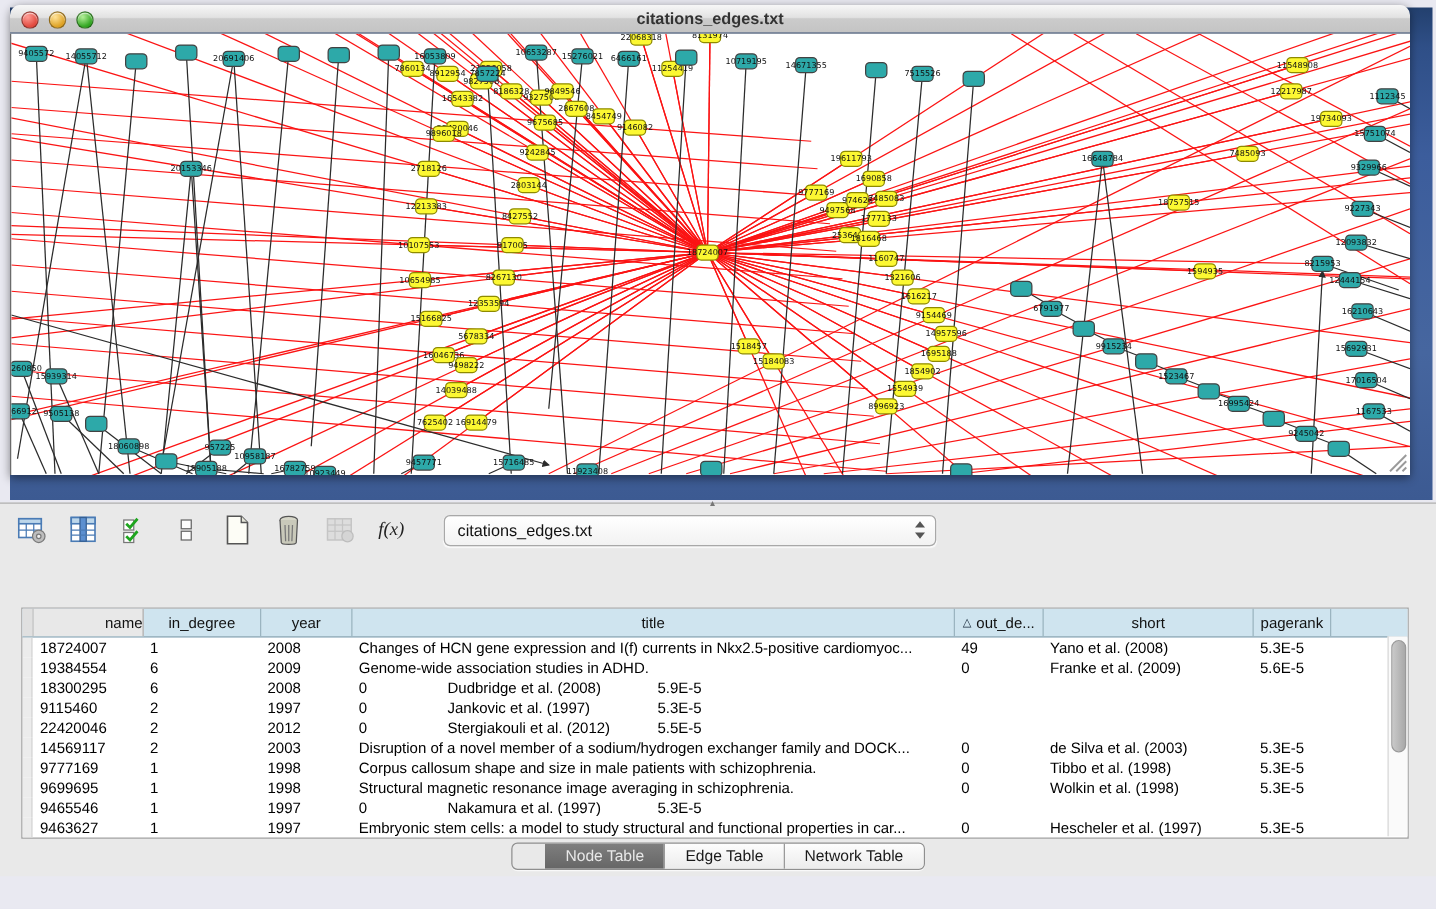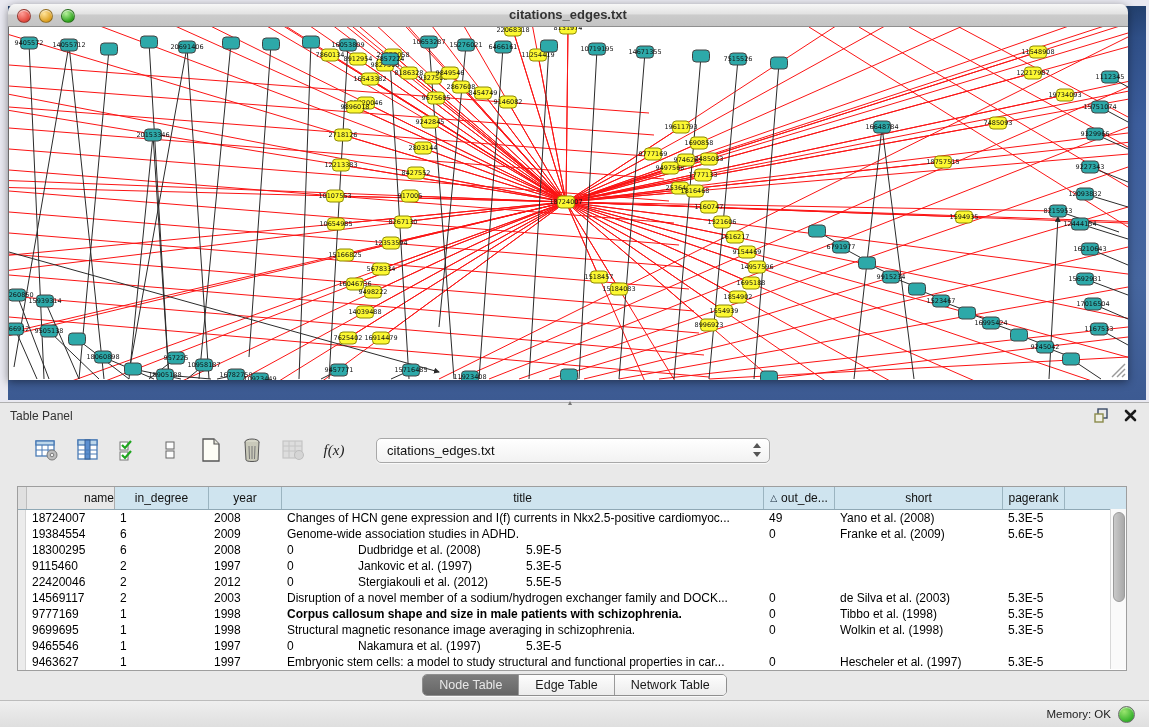--- a/index.html
+++ b/index.html
@@ -25,21 +25,21 @@
   .canvas{position:relative;width:1119px;height:353px;background:#fff;overflow:hidden;border-left:1px solid #6b6b6b;}
 
   
   .tablepanel{position:absolute;left:0;top:402px;width:1149px;height:298px;background:#e9e9e9;border-top:1px solid #b0b0b0;}
   .panelhdr{position:relative;height:26px;}
   .panelhdr .ptitle{position:absolute;left:10px;top:6px;font-size:12px;color:#333;}
   .phicons{position:absolute;right:12px;top:5px;display:flex;gap:14px;align-items:center;}
   .splitnub{position:absolute;left:568px;top:-4px;width:10px;height:7px;color:#777;font-size:8px;line-height:7px;}
 
   .toolbar{position:relative;height:52px;}
-  .tools{position:absolute;left:34px;top:8px;display:flex;align-items:center;gap:15px;}
+  .tools{position:absolute;left:13px;top:8px;display:flex;align-items:center;gap:15px;}
   .tbtn{width:26px;height:26px;display:flex;align-items:center;justify-content:center;cursor:default;}
   .fx{font-family:"Liberation Serif","DejaVu Serif",serif;font-style:italic;font-size:15px;color:#222;}
   .combo{position:relative;margin-left:14px;width:392px;height:23px;background:linear-gradient(180deg,#fff,#f2f2f2);
     border:1px solid #a8a8a8;border-radius:5px;box-shadow:0 1px 1px rgba(255,255,255,.8);}
   .combo .val{position:absolute;left:10px;top:4px;font-size:13px;color:#111;}
   .stepper{position:absolute;right:7px;top:3px;width:9px;height:16px;}
   .stepper .up{position:absolute;top:1px;left:0;width:0;height:0;border-left:4px solid transparent;border-right:4px solid transparent;border-bottom:5px solid #555;}
   .stepper .dn{position:absolute;bottom:1px;left:0;width:0;height:0;border-left:4px solid transparent;border-right:4px solid transparent;border-top:5px solid #555;}
 
   .grid{position:absolute;left:17px;top:83px;width:1108px;background:#fff;border:1px solid #9e9e9e;}
@@ -48,21 +48,21 @@
   .gh.name{background:#e8e8e8;border-right:1px solid #adadad;}
   .gh .sortmark{font-size:9px;margin-right:4px;color:#123;}
   .rowstrip{width:8px;background:#e0e0e0;border-right:1px solid #bdbdbd;}
   .gbody{position:relative;height:160px;overflow:hidden;}
   .grow{display:flex;height:16px;line-height:16px;font-size:12px;color:#000;}
   .gc{box-sizing:border-box;padding-left:6px;overflow:hidden;white-space:nowrap;}
   .vscroll{position:absolute;right:0;top:22px;width:15px;height:160px;background:#fafafa;border-left:1px solid #d8d8d8;}
   .vthumb{position:absolute;left:2px;top:3px;width:10px;height:88px;border-radius:6px;background:linear-gradient(90deg,#c9c9c9,#a9a9a9);border:1px solid #9a9a9a;}
 
   .tabswrap{position:absolute;left:0;top:271px;width:100%;display:flex;justify-content:center;}
-  .segment{display:flex;border:1px solid #8f8f8f;border-radius:5px;overflow:hidden;height:20px;box-shadow:0 1px 0 rgba(255,255,255,.7);}
+  .segment{display:flex;border:1px solid #8f8f8f;border-radius:5px;overflow:hidden;height:20px;box-shadow:0 1px 0 rgba(255,255,255,.7);padding-left:26px;}
   .seg{padding:2px 16px;font-size:12.5px;line-height:16px;background:linear-gradient(180deg,#fdfdfd,#ececec);color:#1a1a1a;border-right:1px solid #9a9a9a;cursor:default;}
   .seg:last-child{border-right:none;}
   .seg.sel{background:linear-gradient(180deg,#7e7e7e,#666);color:#e8e8e8;}
 
   .statusbar{position:absolute;left:0;top:700px;width:1149px;height:27px;background:linear-gradient(180deg,#efefef,#dedede);border-top:1px solid #bcbcbc;}
   .mem{position:absolute;right:38px;top:7px;font-size:11.5px;color:#222;}
   .memdot{position:absolute;right:14px;top:5px;width:15px;height:15px;border-radius:50%;
     background:radial-gradient(circle at 35% 30%,#9ae56f,#2fae27 75%);border:1px solid #6c6c6c;box-shadow:inset 0 1px 1px rgba(255,255,255,.6);}
 
   svg text{font-family:"DejaVu Sans","Liberation Sans",sans-serif;}
@@ -779,32 +779,20 @@
           <line x1="1103" y1="350" x2="1116" y2="337"></line>
           <line x1="1108" y1="350" x2="1116" y2="342"></line>
           <line x1="1113" y1="350" x2="1116" y2="347"></line>
         </g>
       </svg>
     </div>
   </div>
 
   <div class="tablepanel">
     <div class="splitnub">▴</div>
-    <div class="panelhdr">
-      <span class="ptitle">Table Panel</span>
-      <span class="phicons">
-        <svg width="16" height="15">
-          <rect x="4" y="1" width="9" height="9" fill="none" stroke="#3a4a66" stroke-width="1.4"></rect>
-          <rect x="1" y="6" width="8" height="8" fill="#efefe4" stroke="#8a8a4a" stroke-width="1.4"></rect>
-        </svg>
-        <svg width="13" height="13">
-          <path d="M2,2 L11,11 M11,2 L2,11" stroke="#1a1a1a" stroke-width="2.6" stroke-linecap="round"></path>
-        </svg>
-      </span>
-    </div>
 
     <div class="toolbar">
       <div class="tools">
         <div class="tbtn">
           <svg width="24" height="24">
             <rect x="1" y="3" width="18" height="15" fill="#fff" stroke="#4a7bb5" stroke-width="1.3"></rect>
             <rect x="1" y="3" width="18" height="4" fill="#bcd6ea" stroke="#4a7bb5" stroke-width="1.3"></rect>
             <line x1="7" y1="7" x2="7" y2="18" stroke="#4a7bb5"></line>
               <line x1="13" y1="7" x2="13" y2="18" stroke="#4a7bb5"></line>
             <line x1="1" y1="12" x2="19" y2="12" stroke="#4a7bb5"></line>
@@ -954,21 +942,21 @@
             <div class="gc" style="width: 482px;">Disruption of a novel member of a sodium/hydrogen exchanger family and DOCK...</div>
             <div class="gc" style="width: 71px;">0</div>
             <div class="gc" style="width: 168px;">de Silva et al. (2003)</div>
             <div class="gc" style="width: 62px;">5.3E-5</div>
           </div>
           <div class="grow">
             <div class="gc" style="width: 8px; padding: 0px; background: rgb(236, 236, 236); border-right: 1px solid rgb(213, 213, 213);"></div>
             <div class="gc" style="width: 88px;">9777169</div>
             <div class="gc" style="width: 94px;">1</div>
             <div class="gc" style="width: 73px;">1998</div>
-            <div class="gc" style="width: 482px; font-weight: bold;">Corpus callosum shape and size in male patients with schizophrenia.</div>
+            <div class="gc" style="width: 482px;">Corpus callosum shape and size in male patients with schizophrenia.</div>
             <div class="gc" style="width: 71px;">0</div>
             <div class="gc" style="width: 168px;">Tibbo et al. (1998)</div>
             <div class="gc" style="width: 62px;">5.3E-5</div>
           </div>
           <div class="grow">
             <div class="gc" style="width: 8px; padding: 0px; background: rgb(236, 236, 236); border-right: 1px solid rgb(213, 213, 213);"></div>
             <div class="gc" style="width: 88px;">9699695</div>
             <div class="gc" style="width: 94px;">1</div>
             <div class="gc" style="width: 73px;">1998</div>
             <div class="gc" style="width: 482px;">Structural magnetic resonance image averaging in schizophrenia.</div>
@@ -1003,18 +991,14 @@
 
     <div class="tabswrap">
       <div class="segment" id="tabs">
           <div class="seg sel">Node Table</div>
           <div class="seg">Edge Table</div>
           <div class="seg">Network Table</div>
         </div>
     </div>
   </div>
 
-  <div class="statusbar">
-    <span class="mem">Memory: OK</span>
-    <span class="memdot"></span>
-  </div>
 
 </div>
 
 </body></html>

